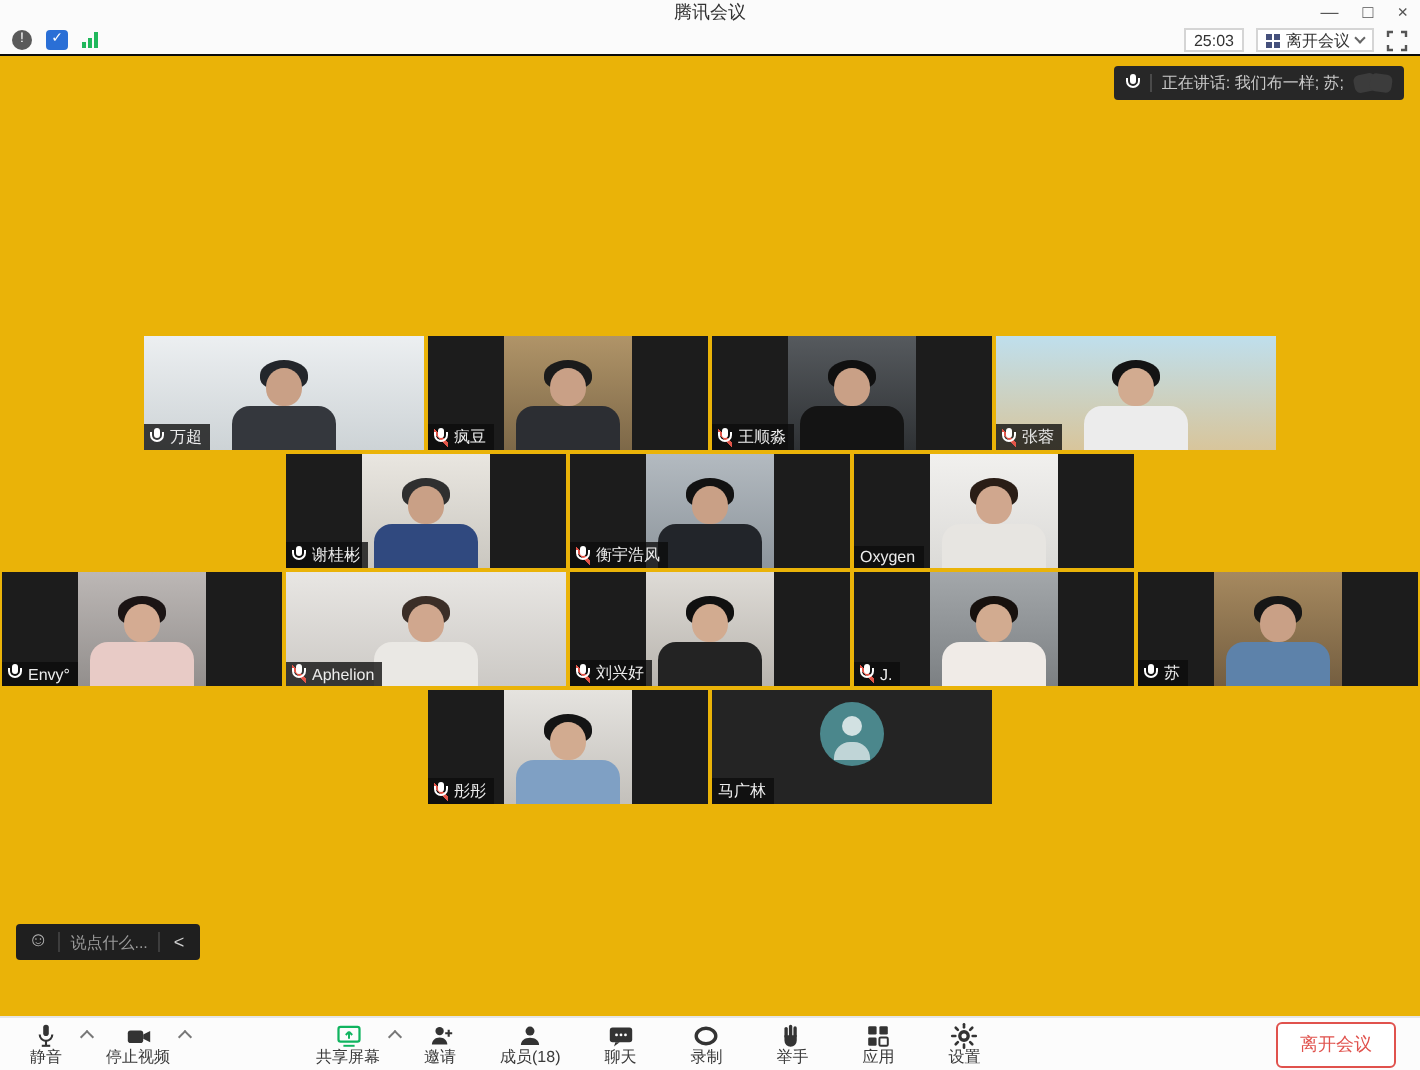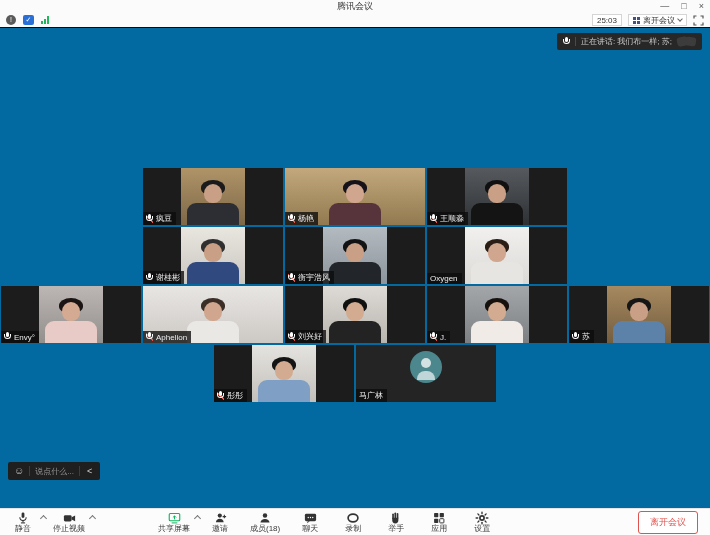--- a/index.html
+++ b/index.html
@@ -23,21 +23,21 @@
   .status-right{margin-left:auto;display:flex;align-items:center;gap:6px;}
   .timer-box{border:1px solid #d5d5d5;font-size:8px;color:#333;padding:0 4px;height:12px;line-height:11px;background:#fff;}
   .view-btn{display:flex;align-items:center;gap:3px;border:1px solid #d5d5d5;height:12px;padding:0 4px;background:#fff;cursor:default;}
   .grid-ico{display:grid;grid-template-columns:3px 3px;grid-template-rows:3px 3px;gap:1px;}
   .grid-ico i{background:#45507c;display:block;}
   .view-btn .vlabel{font-size:8px;color:#333;}
   .caret-down{width:4px;height:4px;border-right:1px solid #666;border-bottom:1px solid #666;transform:rotate(45deg);margin-top:-2px;}
   .fs-ico svg{display:block;}
 
   
-  .main{position:relative;height:480px;background:#0369a1;}
+  .main{position:relative;height:480px;background:#eab308;}
 
   .toast{position:absolute;top:5px;right:8px;height:17px;background:#272727;border-radius:2px;display:flex;align-items:center;gap:5px;padding:0 6px;z-index:5;}
   .toast .t-text{font-size:8px;color:#c9c9c9;white-space:nowrap;}
   .toast .t-div{width:1px;height:9px;background:#4a4a4a;}
   .t-avatars{display:flex;}
   .t-avatars i{width:11px;height:9px;background:#3c3c3c;border-radius:3px;display:block;transform:rotate(-12deg);}
   .t-avatars i+i{margin-left:-3px;transform:rotate(8deg);}
 
   
   .mic{position:relative;width:7px;height:10px;flex:0 0 auto;}
@@ -139,67 +139,84 @@
       <span class="t-text">正在讲话: 我们布一样; 苏;</span>
       <span class="t-avatars">
           <i></i>
           <i></i>
         </span>
     </div>
 
     <div class="grid">
         <div class="vrow">
           <div class="tile">
+    <div class="video" style="background: linear-gradient(rgb(236, 239, 241), rgb(205, 211, 214));">
+      <div class="person">
+        <div class="hair" style="background: rgb(35, 38, 43);"></div>
+        <div class="face" style="background: rgb(201, 160, 134);"></div>
+        <div class="body" style="background: rgb(52, 55, 61);"></div>
+      </div>
+    </div>
+
+    <div class="labelrow">
+
+      <span class="plabel">
+        <span class="mic"></span>
+        <span class="pname">万超</span>
+      </span>
+    </div>
+  </div>
+          <div class="tile">
     <div class="video narrow" style="background: linear-gradient(rgb(176, 148, 104), rgb(125, 104, 72));">
       <div class="person">
         <div class="hair" style="background: rgb(27, 27, 27);"></div>
         <div class="face" style="background: rgb(201, 160, 134);"></div>
         <div class="body" style="background: rgb(44, 46, 51);"></div>
       </div>
     </div>
 
     <div class="labelrow">
 
       <span class="plabel">
         <span class="mic muted"></span>
         <span class="pname">疯豆</span>
       </span>
     </div>
   </div>
           <div class="tile">
-    <div class="video" style="background: linear-gradient(rgb(194, 168, 124), rgb(147, 121, 79));">
-      <div class="person">
-        <div class="hair" style="background: rgb(21, 18, 26);"></div>
-        <div class="face" style="background: rgb(208, 167, 142);"></div>
-        <div class="body" style="background: rgb(87, 51, 59);"></div>
-      </div>
-    </div>
-
-    <div class="labelrow">
-
-      <span class="plabel">
-        <span class="mic muted"></span>
-        <span class="pname">杨艳</span>
-      </span>
-    </div>
-  </div>
-          <div class="tile">
     <div class="video narrow" style="background: linear-gradient(rgb(86, 90, 94), rgb(46, 49, 52));">
       <div class="person">
         <div class="hair" style="background: rgb(16, 16, 16);"></div>
         <div class="face" style="background: rgb(201, 160, 134);"></div>
         <div class="body" style="background: rgb(20, 20, 20);"></div>
       </div>
     </div>
 
     <div class="labelrow">
 
       <span class="plabel">
         <span class="mic muted"></span>
         <span class="pname">王顺淼</span>
+      </span>
+    </div>
+  </div>
+          <div class="tile">
+    <div class="video" style="background: linear-gradient(rgb(191, 223, 237), rgb(216, 197, 155));">
+      <div class="person">
+        <div class="hair" style="background: rgb(20, 20, 20);"></div>
+        <div class="face" style="background: rgb(210, 171, 144);"></div>
+        <div class="body" style="background: rgb(236, 236, 236);"></div>
+      </div>
+    </div>
+
+    <div class="labelrow">
+
+      <span class="plabel">
+        <span class="mic muted"></span>
+        <span class="pname">张蓉</span>
       </span>
     </div>
   </div>
         </div>
         <div class="vrow">
           <div class="tile">
     <div class="video narrow" style="background: linear-gradient(rgb(233, 230, 224), rgb(202, 199, 192));">
       <div class="person">
         <div class="hair" style="background: rgb(47, 47, 47);"></div>
         <div class="face" style="background: rgb(201, 160, 134);"></div>

